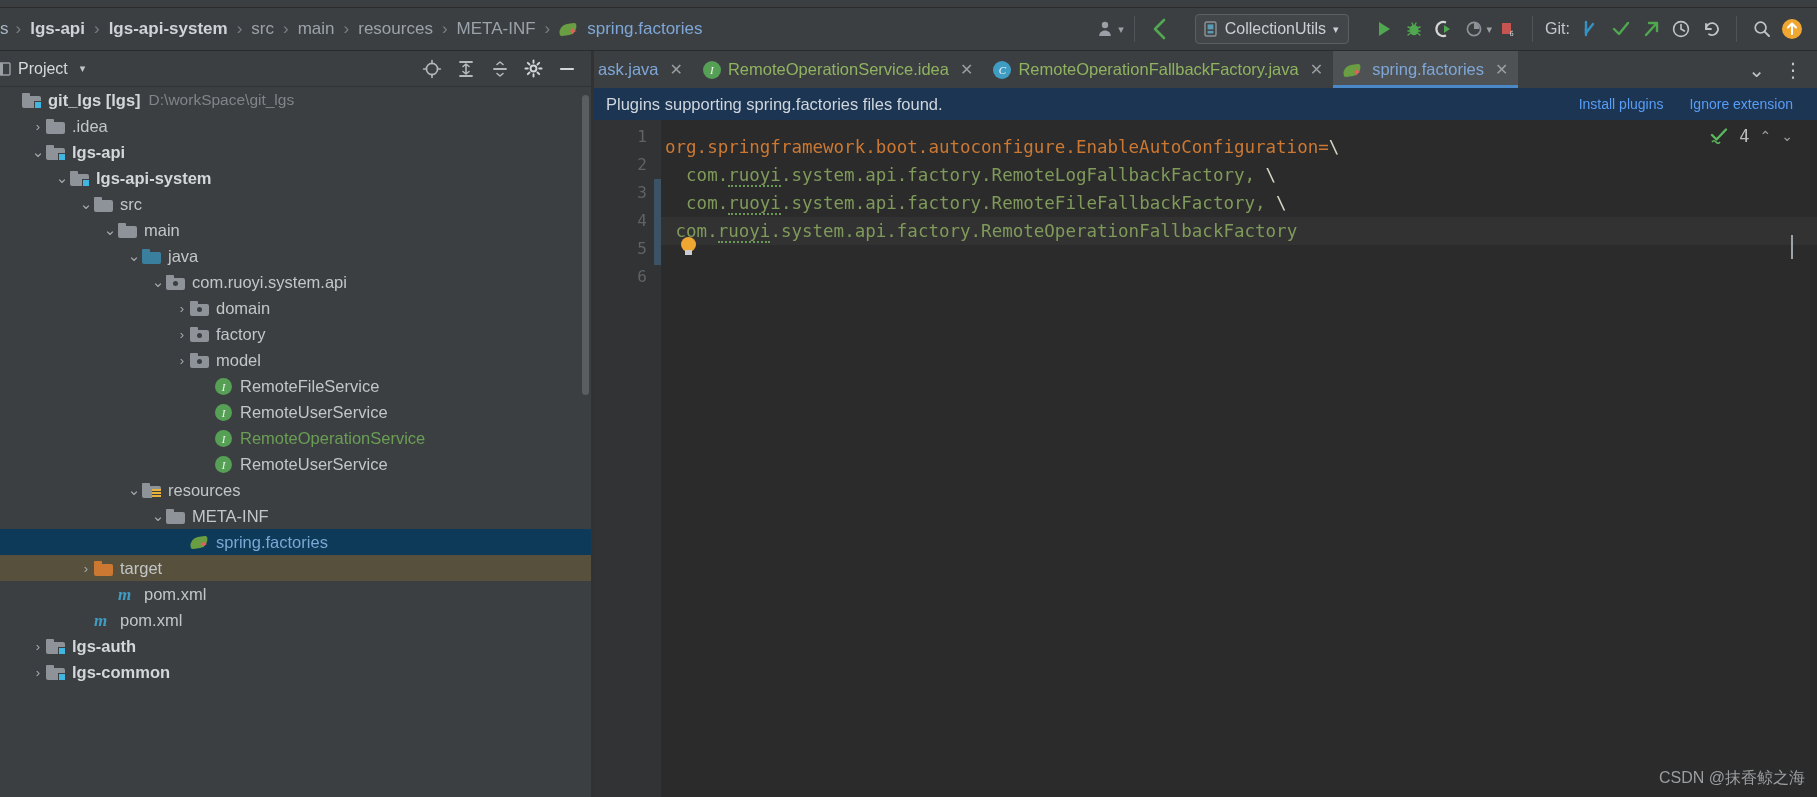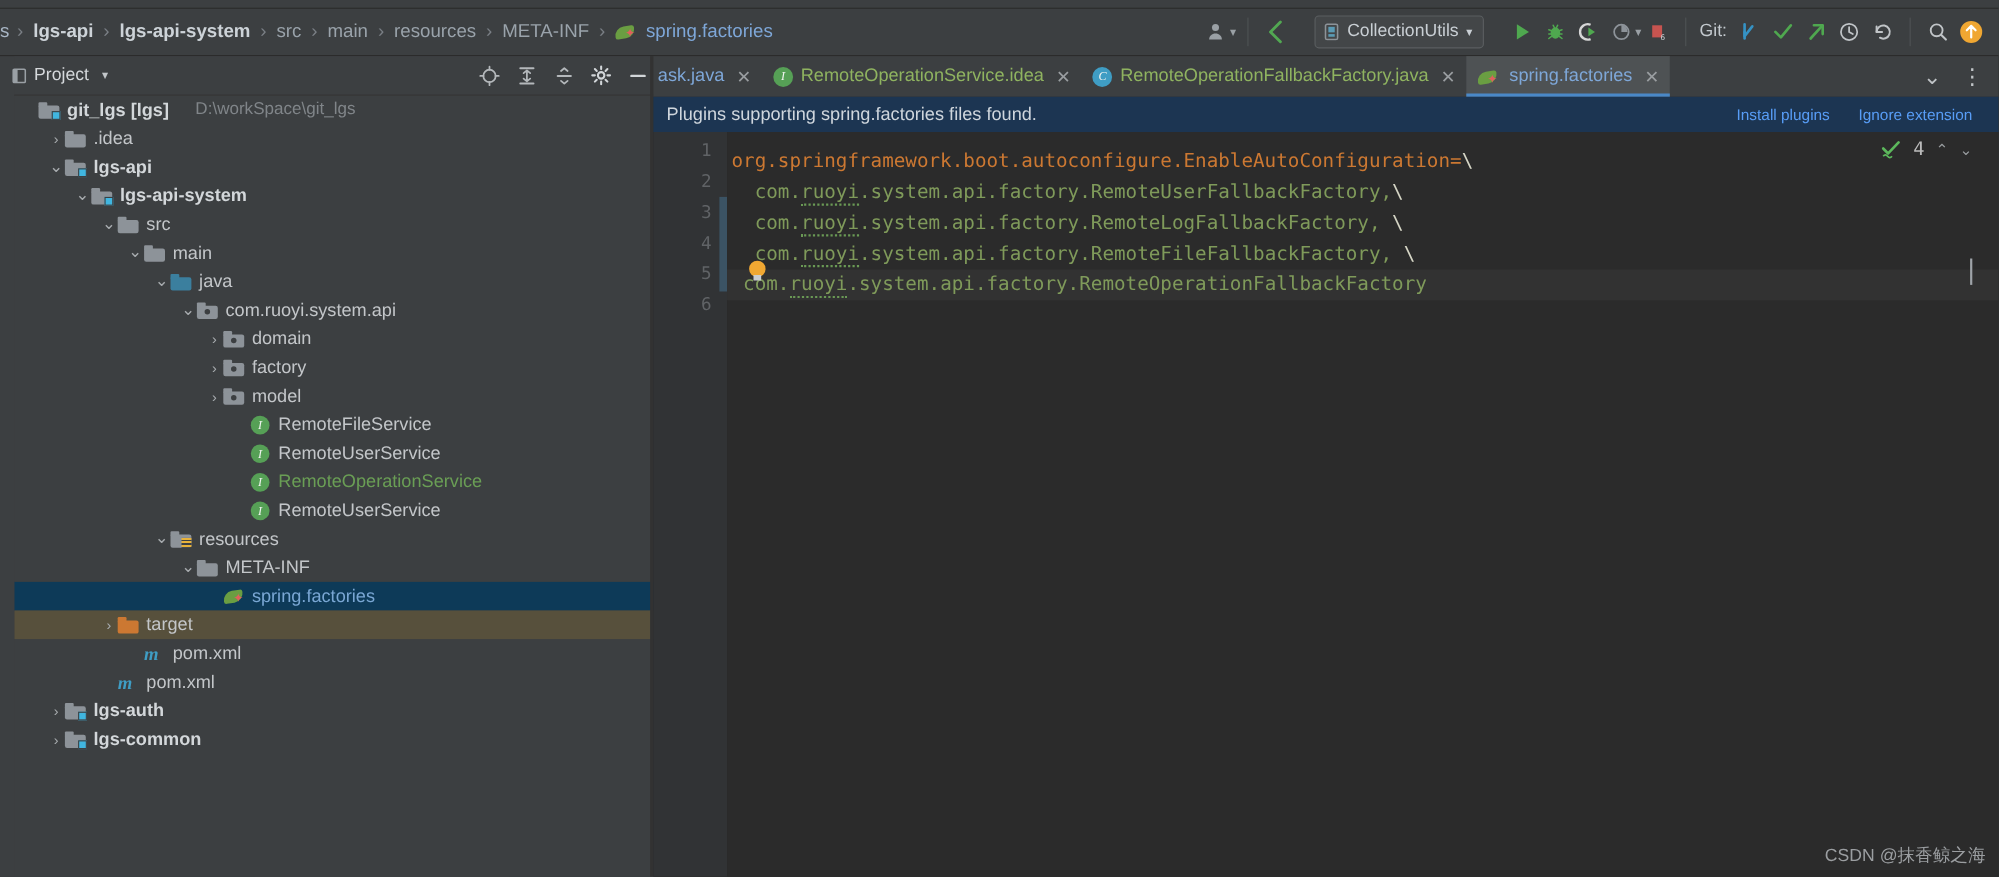--- a/index.html
+++ b/index.html
@@ -40,21 +40,21 @@
     display: flex; align-items: center; gap: 7px;
     border: 1px solid #5b5f61; border-radius: 4px;
     height: 30px; padding: 0 9px 0 7px; background: #434648;
     margin: 0 20px;
   }
   .runcfg .lbl { font-size: 16px; color: #c9cfd4; white-space: nowrap; }
   .gitlabel { font-size: 16px; color: #c3c9ce; margin: 0 6px 0 2px; }
 
   
   .left-panel {
-    position: absolute; left: 13px; top: 51px; width: 591px; height: 746px;
+    position: absolute; left: 0; top: 51px; width: 591px; height: 746px;
     background: #3c3f41;
   }
   .lp-header {
     height: 36px; display: flex; align-items: center; padding-left: 0px;
     border-bottom: 1px solid #323232;
   }
   .lp-title { font-size: 16px; color: #d6d9dc; margin-left: 6px; }
   .lp-caret { margin-left: 12px; color: #c2c6c9; font-size: 11px; }
   .lp-actions { margin-left: auto; display: flex; align-items: center; gap: 14px; padding-right: 14px; }
 
@@ -64,21 +64,21 @@
     font-size: 16.5px; color: #c3c6c9;
   }
   .row .twisty {
     width: 16px; text-align: center; color: #a7abae; font-size: 13px; flex: 0 0 16px;
   }
   .row .ico { width: 20px; height: 16px; margin-right: 6px; flex: 0 0 20px; position: relative; }
   .row .label { line-height: 1; }
   .row.sel-blue { background: #0d3a58; }
   .row.sel-blue .label { color: #7aa7d4; }
   .row.sel-olive { background: #57503c; }
-  .row .path { color: #808589; margin-left: 24px; font-size: 15.5px; }
+  .row .path { color: #808589; margin-left: 8px; font-size: 15.5px; }
   .bold { font-weight: bold; color: #d3d7da; }
 
   
   .f-grey, .f-blue, .f-orange, .f-module, .f-res, .f-pkg {
     position: absolute; left: 0; top: 1px; width: 19px; height: 15px;
   }
   .f-grey::before, .f-blue::before, .f-orange::before, .f-module::before,
   .f-res::before, .f-pkg::before {
     content: ""; position: absolute; left: 0; top: 3px; width: 19px; height: 12px;
     border-radius: 1px 2px 2px 2px; background: #8d9399;
@@ -628,21 +628,20 @@
       <div class="ln">1</div>
           <div class="ln">2</div>
           <div class="ln">3</div>
           <div class="ln">4</div>
           <div class="ln">5</div>
           <div class="ln">6</div>
           <div class="fold-bar"></div>
         </div>
       <div class="code-col" id="code-root">
           <div class="cline"><span style="color: rgb(204, 120, 50);">org.springframework.boot.autoconfigure.EnableAutoConfiguration</span><span style="color: rgb(204, 120, 50);">=</span><span style="color: rgb(214, 214, 198);">\</span></div>
-          <div class="cline"><span style="color: rgb(127, 154, 90);">  com.</span><span class="squiggle" style="color: rgb(127, 154, 90);">ruoyi</span><span style="color: rgb(127, 154, 90);">.system.api.factory.RemoteUserFallbackFactory,</span><span style="color: rgb(214, 214, 198);">\</span></div>
           <div class="cline"><span style="color: rgb(127, 154, 90);">  com.</span><span class="squiggle" style="color: rgb(127, 154, 90);">ruoyi</span><span style="color: rgb(127, 154, 90);">.system.api.factory.RemoteLogFallbackFactory, </span><span style="color: rgb(214, 214, 198);">\</span></div>
           <div class="cline"><span style="color: rgb(127, 154, 90);">  com.</span><span class="squiggle" style="color: rgb(127, 154, 90);">ruoyi</span><span style="color: rgb(127, 154, 90);">.system.api.factory.RemoteFileFallbackFactory, </span><span style="color: rgb(214, 214, 198);">\</span></div>
           <div class="cline" style="background: rgb(50, 50, 50);"><span style="color: rgb(127, 154, 90);"> com.</span><span class="squiggle" style="color: rgb(127, 154, 90);">ruoyi</span><span style="color: rgb(127, 154, 90);">.system.api.factory.RemoteOperationFallbackFactory</span></div>
           <div class="cline"></div>
         <div class="bulb" style="top:117px;left:20px;">
           <span class="glass"></span>
             <span class="base"></span>
         </div>
         <div class="text-caret" style="right:24px;top:115px;"></div>
         <div class="insp-widget">

